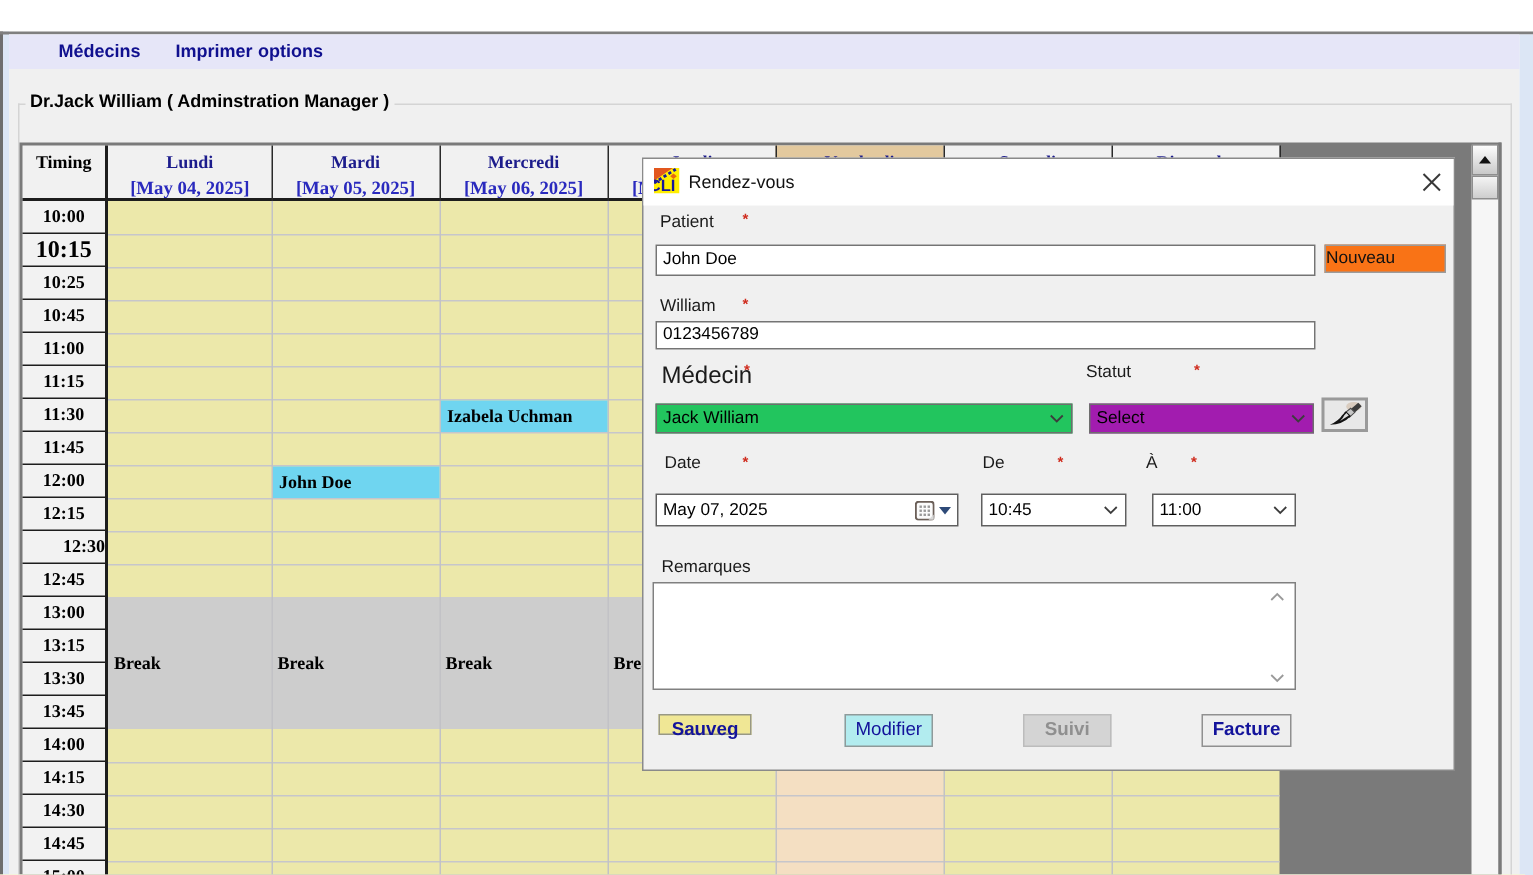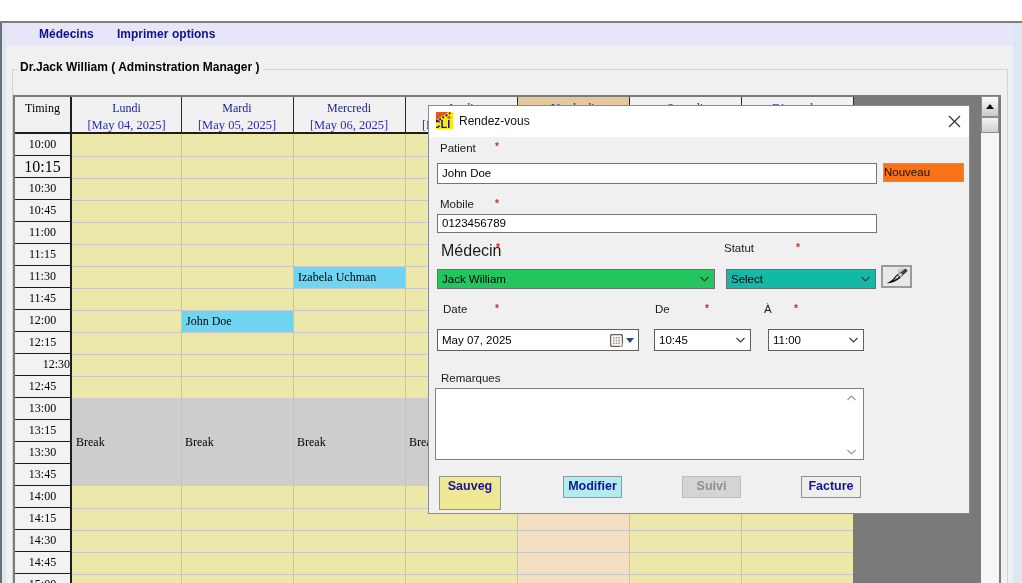--- a/index.html
+++ b/index.html
@@ -1,16 +1,16 @@
 <!DOCTYPE html>
 <html><head><meta charset="utf-8"><style>
 *{margin:0;padding:0;box-sizing:border-box}
 body{width:1022px;height:583px;position:relative;overflow:hidden;background:#fff;font-family:"Liberation Sans",sans-serif;}
 .abs{position:absolute}
-.serif{font-family:"Liberation Serif",serif;font-weight:normal}
+.serif{font-family:"Liberation Serif",serif;font-weight:bold}
 </style></head><body>
 <div class="abs" style="left:0;top:0;width:1022px;height:21px;background:#ffffff"></div>
 <div class="abs" style="left:0;top:21px;width:2px;height:562px;background:#6e6e6e"></div>
 <div class="abs" style="left:2px;top:21px;width:4px;height:562px;background:#dce6f5"></div>
 <div class="abs" style="left:0;top:21px;width:1022px;height:2px;background:#7f7f7f"></div>
 <div class="abs" style="left:6px;top:23px;width:1007px;height:560px;background:#f0f0f0"></div>
 <div class="abs" style="left:1013px;top:23px;width:9px;height:560px;background:#dce6f5"></div>
 <div class="abs" style="left:6px;top:23px;width:1007px;height:23px;background:#e6e6f8"></div>
 <div class="abs" style="left:39px;top:27px;font-size:12px;font-weight:bold;color:#10108f">Médecins</div>
 <div class="abs" style="left:117px;top:27px;font-size:12px;font-weight:bold;color:#10108f">Imprimer</div>
@@ -42,21 +42,21 @@
 <div class="abs serif" style="left:405px;top:118px;width:112px;text-align:center;font-size:12.5px;color:#2a2abe">[May 07, 2025]</div>
 <div class="abs serif" style="left:517px;top:101px;width:112px;text-align:center;font-size:12px;color:#1c1c8c">Vendredi</div>
 <div class="abs serif" style="left:517px;top:118px;width:112px;text-align:center;font-size:12.5px;color:#2a2abe">[May 08, 2025]</div>
 <div class="abs serif" style="left:629px;top:101px;width:112px;text-align:center;font-size:12px;color:#1c1c8c">Samedi</div>
 <div class="abs serif" style="left:629px;top:118px;width:112px;text-align:center;font-size:12.5px;color:#2a2abe">[May 09, 2025]</div>
 <div class="abs serif" style="left:741px;top:101px;width:112px;text-align:center;font-size:12px;color:#1c1c8c">Dimanche</div>
 <div class="abs serif" style="left:741px;top:118px;width:112px;text-align:center;font-size:12.5px;color:#2a2abe">[May 10, 2025]</div>
 <div class="abs serif" style="left:15px;top:101px;width:55px;text-align:center;font-size:12px;color:#000">Timing</div>
 <div class="abs serif" style="left:15px;top:134px;width:55px;height:22px;border-bottom:1.5px solid #1d1d1d;font-size:12px;color:#000;text-align:center;line-height:21px">10:00</div>
 <div class="abs serif" style="left:15px;top:156px;width:55px;height:22px;border-bottom:1.5px solid #1d1d1d;font-size:16px;color:#000;text-align:center;line-height:21px">10:15</div>
-<div class="abs serif" style="left:15px;top:178px;width:55px;height:22px;border-bottom:1.5px solid #1d1d1d;font-size:12px;color:#000;text-align:center;line-height:21px">10:30</div>
+<div class="abs serif" style="left:15px;top:178px;width:55px;height:22px;border-bottom:1.5px solid #1d1d1d;font-size:12px;color:#000;text-align:center;line-height:21px">10:25</div>
 <div class="abs serif" style="left:15px;top:200px;width:55px;height:22px;border-bottom:1.5px solid #1d1d1d;font-size:12px;color:#000;text-align:center;line-height:21px">10:45</div>
 <div class="abs serif" style="left:15px;top:222px;width:55px;height:22px;border-bottom:1.5px solid #1d1d1d;font-size:12px;color:#000;text-align:center;line-height:21px">11:00</div>
 <div class="abs serif" style="left:15px;top:244px;width:55px;height:22px;border-bottom:1.5px solid #1d1d1d;font-size:12px;color:#000;text-align:center;line-height:21px">11:15</div>
 <div class="abs serif" style="left:15px;top:266px;width:55px;height:22px;border-bottom:1.5px solid #1d1d1d;font-size:12px;color:#000;text-align:center;line-height:21px">11:30</div>
 <div class="abs serif" style="left:15px;top:288px;width:55px;height:22px;border-bottom:1.5px solid #1d1d1d;font-size:12px;color:#000;text-align:center;line-height:21px">11:45</div>
 <div class="abs serif" style="left:15px;top:310px;width:55px;height:22px;border-bottom:1.5px solid #1d1d1d;font-size:12px;color:#000;text-align:center;line-height:21px">12:00</div>
 <div class="abs serif" style="left:15px;top:332px;width:55px;height:22px;border-bottom:1.5px solid #1d1d1d;font-size:12px;color:#000;text-align:center;line-height:21px">12:15</div>
 <div class="abs serif" style="left:15px;top:354px;width:55px;height:22px;border-bottom:1.5px solid #1d1d1d;font-size:12px;color:#000;text-align:right;line-height:21px">12:30</div>
 <div class="abs serif" style="left:15px;top:376px;width:55px;height:22px;border-bottom:1.5px solid #1d1d1d;font-size:12px;color:#000;text-align:center;line-height:21px">12:45</div>
 <div class="abs serif" style="left:15px;top:398px;width:55px;height:22px;border-bottom:1.5px solid #1d1d1d;font-size:12px;color:#000;text-align:center;line-height:21px">13:00</div>
@@ -118,32 +118,32 @@
 </svg>
 <div class="abs" style="left:459px;top:114px;font-size:12px;color:#111">Rendez-vous</div>
 <svg class="abs" style="left:948px;top:115px" width="13" height="13" viewBox="0 0 13 13">
 <line x1="1" y1="1" x2="12" y2="12" stroke="#383838" stroke-width="1.3"></line>
 <line x1="12" y1="1" x2="1" y2="12" stroke="#383838" stroke-width="1.3"></line>
 </svg>
 <div class="abs" style="left:440px;top:142px;font-size:11.5px;color:#1b1b1b">Patient</div>
 <div class="abs" style="left:495px;top:141px;font-size:10px;color:#cf2b1d;font-weight:bold">*</div>
 <div class="abs" style="left:437px;top:163px;width:440px;height:21px;background:#fff;border:1px solid #747474;font-size:11.5px;color:#000;line-height:19px;padding-left:4px">John Doe</div>
 <div class="abs" style="left:883px;top:163px;width:81px;height:19px;background:#f97316;border:1px solid #9b9b9b;font-size:11.5px;color:#111;text-align:left;line-height:17px">Nouveau</div>
-<div class="abs" style="left:440px;top:198px;font-size:11.5px;color:#1b1b1b">Mobile</div>
+<div class="abs" style="left:440px;top:198px;font-size:11.5px;color:#1b1b1b">William</div>
 <div class="abs" style="left:495px;top:198px;font-size:10px;color:#cf2b1d;font-weight:bold">*</div>
 <div class="abs" style="left:437px;top:214px;width:440px;height:19px;background:#fff;border:1px solid #747474;font-size:11.5px;color:#000;line-height:17px;padding-left:4px">0123456789</div>
 <div class="abs" style="left:441px;top:242px;font-size:16px;color:#1b1b1b">Médecin</div>
 <div class="abs" style="left:496px;top:242px;font-size:10px;color:#cf2b1d;font-weight:bold">*</div>
 <div class="abs" style="left:724px;top:242px;font-size:11.5px;color:#1b1b1b">Statut</div>
 <div class="abs" style="left:796px;top:242px;font-size:10px;color:#cf2b1d;font-weight:bold">*</div>
 <div class="abs" style="left:437px;top:269px;width:278px;height:20px;background:#22c55e;border:1px solid #6e6e6e;font-size:11.5px;color:#000;line-height:18px;padding-left:4px">Jack William</div>
 <svg class="abs" style="left:699px;top:275px" width="11" height="8" viewBox="0 0 11 8">
     <path d="M1.5 2 L5.5 6 L9.5 2" fill="none" stroke="#3c3c3c" stroke-width="1.2"></path>
   </svg>
-<div class="abs" style="left:726px;top:269px;width:150px;height:20px;background:#14b8a6;border:1px solid #6e6e6e;font-size:11.5px;color:#000;line-height:18px;padding-left:4px">Select</div>
+<div class="abs" style="left:726px;top:269px;width:150px;height:20px;background:#a21caf;border:1px solid #6e6e6e;font-size:11.5px;color:#000;line-height:18px;padding-left:4px">Select</div>
 <svg class="abs" style="left:860px;top:275px" width="11" height="8" viewBox="0 0 11 8">
     <path d="M1.5 2 L5.5 6 L9.5 2" fill="none" stroke="#3c3c3c" stroke-width="1.2"></path>
   </svg>
 <div class="abs" style="left:881px;top:265px;width:31px;height:23px;background:#e8e8e8;border:2px solid #9a9a9a"></div>
 <svg class="abs" style="left:884px;top:267px" width="25" height="19" viewBox="0 0 25 19">
 <ellipse cx="18.5" cy="4" rx="5" ry="3" fill="#c9b096" opacity="0.5"></ellipse>
 <path d="M21.5 1.5 L23.8 3.8 L18.5 8.6 L16 6.1 Z" fill="#3c3c3c"></path>
 <path d="M16.5 5.2 L19.2 7.9 L15.6 11.2 L12.6 8.2 Z" fill="#c6c6c6" stroke="#4a4a4a" stroke-width="0.7"></path>
 <path d="M13.3 7.2 L16.6 10.4 Q11 16.2 2.6 16.2 Q8.6 13.4 10.6 10 Z" fill="#121212"></path>
 <path d="M13.6 8.4 L15.2 10 L9.4 13.6 Q11.6 11.4 12.2 9.8 Z" fill="#f2f2f2" opacity="0.9"></path>
@@ -180,15 +180,15 @@
     <path d="M1.5 2 L5.5 6 L9.5 2" fill="none" stroke="#3c3c3c" stroke-width="1.2"></path>
   </svg>
 <div class="abs" style="left:441px;top:372px;font-size:11.5px;color:#1b1b1b">Remarques</div>
 <div class="abs" style="left:435px;top:388px;width:429px;height:72px;background:#fff;border:1px solid #808080"></div>
 <svg class="abs" style="left:846px;top:394px" width="11" height="8" viewBox="0 0 11 8">
     <path d="M1.5 6 L5.5 2 L9.5 6" fill="none" stroke="#9a9a9a" stroke-width="1.2"></path>
   </svg>
 <svg class="abs" style="left:846px;top:448px" width="11" height="8" viewBox="0 0 11 8">
     <path d="M1.5 2 L5.5 6 L9.5 2" fill="none" stroke="#9a9a9a" stroke-width="1.2"></path>
   </svg>
-<div class="abs" style="left:439px;top:476px;width:62px;height:34px;background:#f0e795;border:1px solid #989884;font-size:12.5px;font-weight:bold;text-align:center;line-height:19px;color:#13139b">Sauveg</div>
-<div class="abs" style="left:563px;top:476px;width:59px;height:22px;background:#b2ecef;border:1px solid #8f9a9a;font-size:12.5px;font-weight:bold;text-align:center;line-height:19px;color:#13139b">Modifier</div>
+<div class="abs" style="left:439px;top:476px;width:62px;height:14px;background:#f0e795;border:1px solid #989884;font-size:12.5px;font-weight:bold;text-align:center;line-height:19px;color:#13139b">Sauveg</div>
+<div class="abs" style="left:563px;top:476px;width:59px;height:22px;background:#b2ecef;border:1px solid #8f9a9a;font-size:12.5px;font-weight:normal;text-align:center;line-height:19px;color:#13139b">Modifier</div>
 <div class="abs" style="left:682px;top:476px;width:59px;height:22px;background:#d4d4d4;border:1px solid #bcbcbc;font-size:12.5px;font-weight:bold;text-align:center;line-height:19px;color:#8f8f8f">Suivi</div>
 <div class="abs" style="left:801px;top:476px;width:60px;height:22px;background:#eeeeee;border:1px solid #909090;font-size:12.5px;font-weight:bold;text-align:center;line-height:19px;color:#13139b">Facture</div>
 </body></html>

